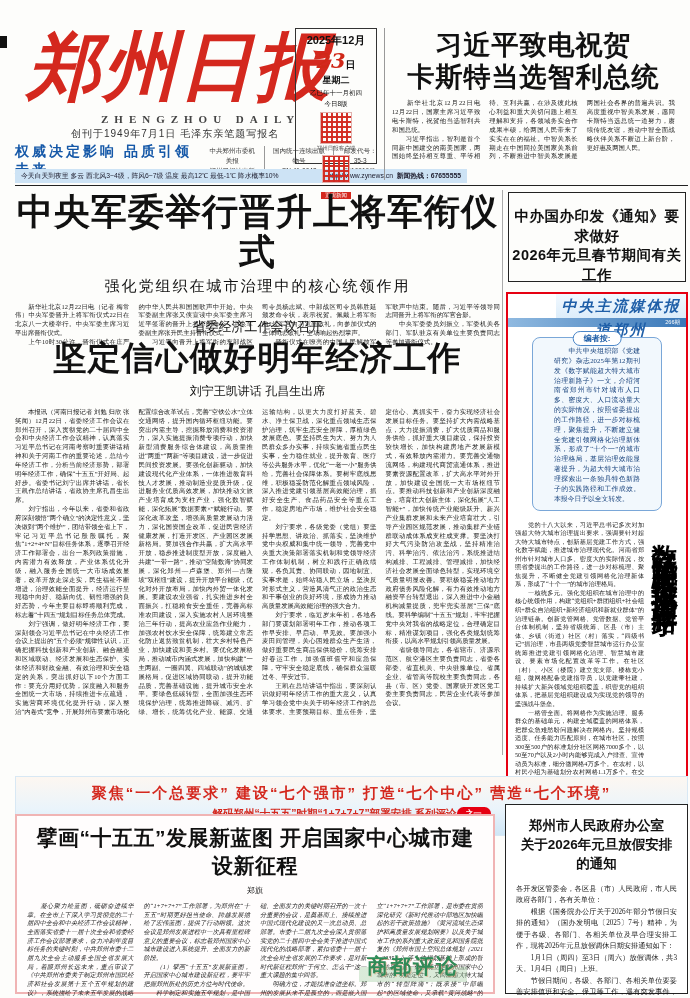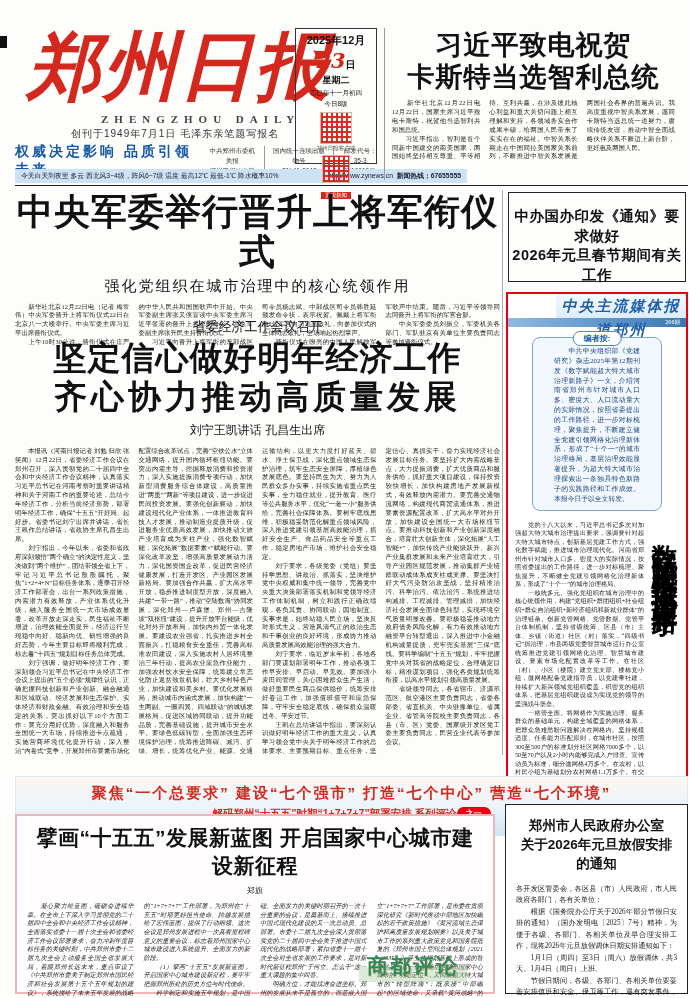--- a/index.html
+++ b/index.html
@@ -185,21 +185,20 @@
       <div class="bodytext" style="font-size:6.2px;">　　党的十八大以来，习近平总书记多次对加强超大特大城市治理提出要求，强调要针对超大特大城市特点，创新基层党建工作方式，强化数字赋能，推进城市治理现代化。河南省郑州市针对城市人口多、密度大的实际情况，按照省委提出的工作路径，进一步对标梳理、聚焦提升，不断健全党建引领网格化治理新体系，形成了“十个一”的城市治理格局。
 　　一核统多元。强化党组织在城市治理中的核心统领作用，构建“党组织+群团组织+社会组织+群众自治组织+新经济组织和新就业群体”的治理链条。创新党管网格、党管数据、党管平台体制机制，坚持省级统筹、区县（市）主体、乡镇（街道）社区（村）落实，“四级书记”抓治理，市县两级党委智慧城市运行办公室统筹推进党建引领网格化治理、智慧城市建设、要素市场化配置改革等工作。在社区（村）、小区（楼院）建立党支部、楼栋党小组，微网格配备党建指导员，以党建带社建，持续扩大新兴领域党组织覆盖，织密党的组织体系，把基层党组织建设成为实现党的领导的坚强战斗堡垒。
 　　一格管全面。将网格作为实施治理、服务群众的基础单元，构建全域覆盖的网格体系，把群众急难愁盼问题解决在网格内。坚持规模适度、任务能力匹配原则，在城市社区，按照300至500户的标准划分社区网格7000多个，以50至70户以及2小时内能够完成入户排查、宣传动员为标准，细分微网格4万多个。在农村，以村民小组为基础划分农村网格1.1万多个。在交通枢纽、学校医院、商圈市场等重点区域，设置专属网格4000多个，将综治、城管等网格整合融入，组成全覆盖网格网络，厘清各类网格和职能部门职责边界，建立准入清单和标准化流程，确保实现“人在格中走、事在格中办”。
 　　一屏观全域。推进党建网、政务网、视联网、物联网“四网融合”，对全市城区7000多平方公里空间和城市运行状态进行全面感知、实时感知、智能分析。将人口、场所、事件、设施等要素进行数据化归集，形成人、情、地、事、物、组织六要素数据库10多亿条，开展可视化分析，为治理决策提供有力支撑。接入机场、车站、医院、商圈等13万多路公共视频，贯通融合应急管理、交通运输、生态环境、森林消防等视频资源，绘制全市统一、多方共享、动态更新、精准识别的高清电子地图，推进燃气、水务、热力等方面设备接入全市物联网平台，实现对城市生命线全周期管理。（下转二版）</div>
     </div>
   </div>
 
   <div class="abs" style="left:15px;top:318px;width:485px;height:438px;">
     <div class="kicker" style="font-size:13px;font-weight:normal;">省委经济工作会议召开</div>
     <div class="headline-xl" style="font-size:33px;margin-top:4px;">坚定信心做好明年经济工作</div>
-    <div class="headline-xl" style="font-size:33px;margin-top:2px;letter-spacing:4px;">齐心协力推动高质量发展</div>
     <div class="kicker" style="font-size:12px;font-weight:normal;margin-top:6px;">刘宁王凯讲话 孔昌生出席</div>
     <div class="bodytext cols-4" style="margin-top:8px;height:318px;">　　本报讯（河南日报记者 刘勉 归欣 张笑闻）12月22日，省委经济工作会议在郑州召开，深入贯彻党的二十届四中全会和中央经济工作会议精神，认真落实习近平总书记在河南考察时重要讲话精神和关于河南工作的重要论述，总结今年经济工作，分析当前经济形势，部署明年经济工作，确保“十五五”开好局、起好步。省委书记刘宁出席并讲话，省长王凯作总结讲话，省政协主席孔昌生出席。
 　　刘宁指出，今年以来，省委和省政府深刻领悟“两个确立”的决定性意义，坚决做到“两个维护”，团结带领全省上下，牢记习近平总书记殷殷嘱托，聚焦“1+2+4+N”目标任务体系，逐季召开经济工作部署会，出台一系列政策措施，内需潜力有效释放，产业体系优化升级，融入服务全国统一大市场成效显著，改革开放走深走实，民生福祉不断增进，治理效能全面提升，经济运行呈现稳中向好、稳新向优、韧性增强的良好态势，今年主要目标即将顺利完成，标志着“十四五”规划目标任务总体完成。
 　　刘宁强调，做好明年经济工作，要深刻领会习近平总书记在中央经济工作会议上提出的“五个必须”规律性认识，正确把握科技创新和产业创新、融合融通和区域联动、经济发展和生态保护、实体经济和财政金融、有效治理和安全稳定的关系，突出抓好以下10个方面工作：要充分用好优势，深度融入和服务全国统一大市场，持续推进卡点疏通，实施营商环境优化提升行动，深入整治“内卷式”竞争，开展郑州市要素市场化配置综合改革试点，完善“空铁公水”立体交通网络，提升国内循环枢纽功能。要突出内需主导，挖掘释放消费和投资潜力，深入实施提振消费专项行动，加快新型消费服务综合体建设，高质量推进“两重”“两新”等项目建设，进一步促进民间投资发展。要强化创新驱动，加快建设现代化产业体系，一体推进教育科技人才发展，推动制造业提质升级，促进服务业优质高效发展，加快推动文旅产业培育成为支柱产业，强化数智赋能，深化拓展“数据要素×”赋能行动。要深化改革攻坚，增强高质量发展动力活力，深化国资国企改革，促进民营经济健康发展，打造开发区、产业园区发展新格局。要加强合作共赢，扩大高水平开放，稳步推进制度型开放，深度融入共建“一带一路”，推动“空陆数海”协同发展，深化郑州—卢森堡、郑州—吉隆坡“双枢纽”建设，提升开放平台能级，优化对外开放布局，加快内外贸一体化发展。要建设农业强省，扎实推进乡村全面振兴，扛稳粮食安全重任，完善高标准农田建设，深入实施农村人居环境整治三年行动，提高农业应急作业能力，加强农村饮水安全保障，统筹建立常态化防止返贫致贫机制，壮大乡村特色产业，加快建设和美乡村。要优化发展格局，推动城市内涵式发展，加快构建“一主两副、一圈四翼、四域联动”的城镇发展格局，促进区域协同联动，提升功能品质，完善基础设施，提升城市安全水平。要绿色低碳转型，全面加强生态环境保护治理，统筹推进降碳、减污、扩绿、增长，统筹优化产业、能源、交通运输结构，以更大力度打好蓝天、碧水、净土保卫战，深化重点领域生态保护治理，筑牢生态安全屏障，厚植绿色发展底色。要坚持民生为大、努力为人民群众多办实事，持续实施省重点民生实事，全力稳住就业，提升教育、医疗等公共服务水平，优化“一老一小”服务供给，完善社会保障体系。要树牢底线思维，积极稳妥防范化解重点领域风险，深入推进党建引领基层高效能治理，抓好安全生产、食品药品安全等重点工作，稳定房地产市场，维护社会安全稳定。
 　　刘宁要求，各级党委（党组）要坚持学思想、讲政治、抓落实，坚决维护党中央权威和集中统一领导，完善党中央重大决策部署落实机制和党领导经济工作体制机制，树立和践行正确政绩观，各负其责、协同联动，因地制宜、实事求是，始终站稳人民立场，坚决反对形式主义，营造风清气正的政治生态和干事创业的良好环境，形成协力推动高质量发展高效能治理的强大合力。
 　　刘宁要求，临近岁末年初，各地各部门要谋划部署明年工作，推动各项工作早安排、早启动、早见效。要加强小麦田间管理，关心困难群众生产生活，做好重要民生商品保供稳价，统筹安排好春运工作，加强值班值守和应急保障，守牢安全稳定底线，确保群众温暖过冬、平安过节。
 　　王凯在总结讲话中指出，要深刻认识做好明年经济工作的重大意义，认真学习领会党中央关于明年经济工作的总体要求、主要预期目标、重点任务，坚定信心、真抓实干，奋力实现经济社会发展目标任务。要坚持扩大内需战略基点，大力提振消费，扩大优质商品和服务供给，抓好重大项目建设，保持投资较快增长，加快构建房地产发展新模式，有效释放内需潜力。要完善交通物流网络，构建现代商贸流通体系，推进要素资源配置改革，扩大高水平对外开放，加快建设全国统一大市场枢纽节点。要推动科技创新和产业创新深度融合，培育壮大创新主体，深化拓展“人工智能+”，加快传统产业能级跃升、新兴产业集群发展和未来产业培育壮大，引导产业园区规范发展，推动集群产业链群联动成体系成支柱成支撑。要坚决打好大气污染防治攻坚战，坚持精准治污、科学治污、依法治污，系统推进结构减排、工程减排、管理减排，加快经济社会发展全面绿色转型，实现环境空气质量明显改善。要积极稳妥推动地方政府债务风险化解，有力有效推动地方融资平台转型退出，深入推进中小金融机构减量提质，兜牢兜实基层“三保”底线。要科学编制“十五五”规划，牢牢把握党中央对我省的战略定位，合理确定目标，精准谋划项目，强化各类规划统筹衔接，以高水平规划引领高质量发展。
 　　省级领导同志，各省辖市、济源示范区、航空港区主要负责同志，省委各部委、省直机关、中央驻豫单位、省属企业、省管高等院校主要负责同志，各县（市、区）党委、国家级开发区党工委主要负责同志，民营企业代表等参加会议。</div>
   </div>
 

